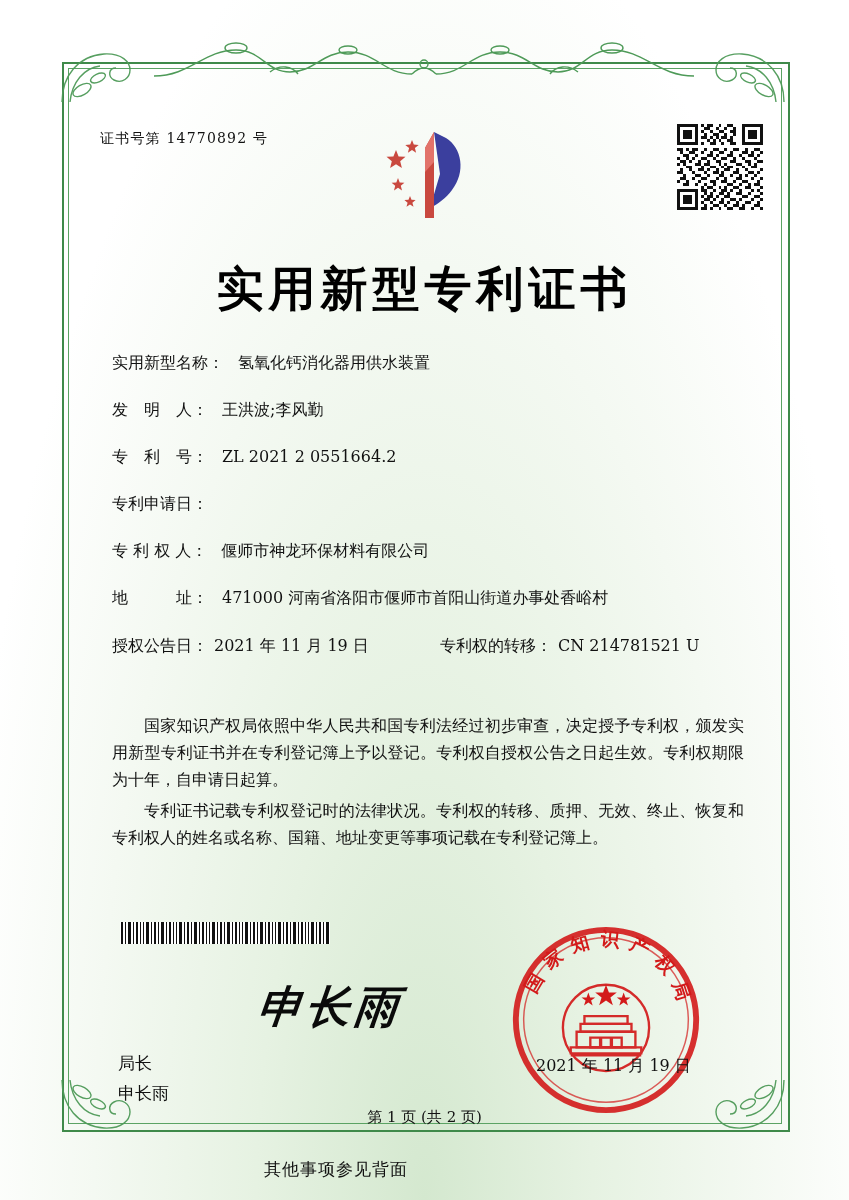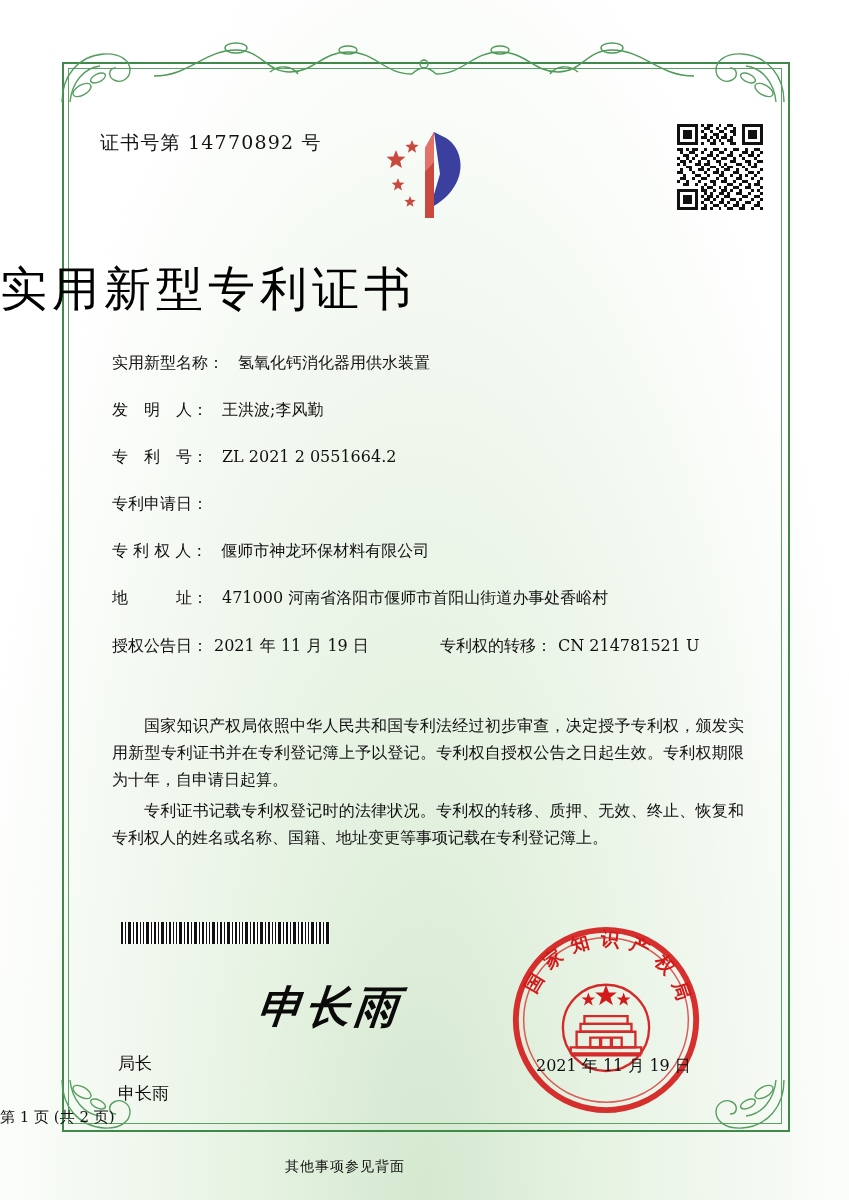--- a/index.html
+++ b/index.html
@@ -65,21 +65,21 @@
     height: 40px;
     color: #4e9a58;
   }
   .top-vine svg { width: 100%; height: 100%; display: block; }
 
   
   .cert-no {
     position: absolute;
     left: 100px;
     top: 130px;
-    font-size: 19px;
+    font-size: 14px;
     letter-spacing: 1.2px;
     font-family: "DejaVu Serif", serif;
     color: #111;
   }
 
   .logo {
     position: absolute;
     left: 378px;
     top: 122px;
     width: 110px;
@@ -94,22 +94,23 @@
     width: 86px;
     height: 86px;
   }
   .qr svg { width: 100%; height: 100%; display: block; }
 
   .main-title {
     position: absolute;
     left: 0;
     top: 258px;
     width: 849px;
+    text-align: center;
     font-size: 47px;
-    font-weight: normal;
+    font-weight: bold;
     letter-spacing: 5px;
     font-family: "DejaVu Serif", serif;
     color: #000;
   }
 
   
   .fields {
     position: absolute;
     left: 112px;
     top: 352px;
@@ -207,32 +208,33 @@
     font-size: 16px;
     font-family: "DejaVu Serif", serif;
     color: #111;
   }
 
   .page-no {
     position: absolute;
     left: 0;
     top: 1108px;
     width: 849px;
+    text-align: center;
     font-size: 15px;
     font-family: "DejaVu Serif", serif;
     color: #111;
   }
 
   .footer-note {
     position: absolute;
-    left: 9px;
+    left: 0;
     top: 1158px;
     width: 672px;
     text-align: center;
-    font-size: 14px;
+    font-size: 17px;
     font-family: "DejaVu Serif", serif;
     color: #111;
     letter-spacing: 1px;
   }
 </style>
 </head>
 <body>
 
 <div class="certificate">
 

